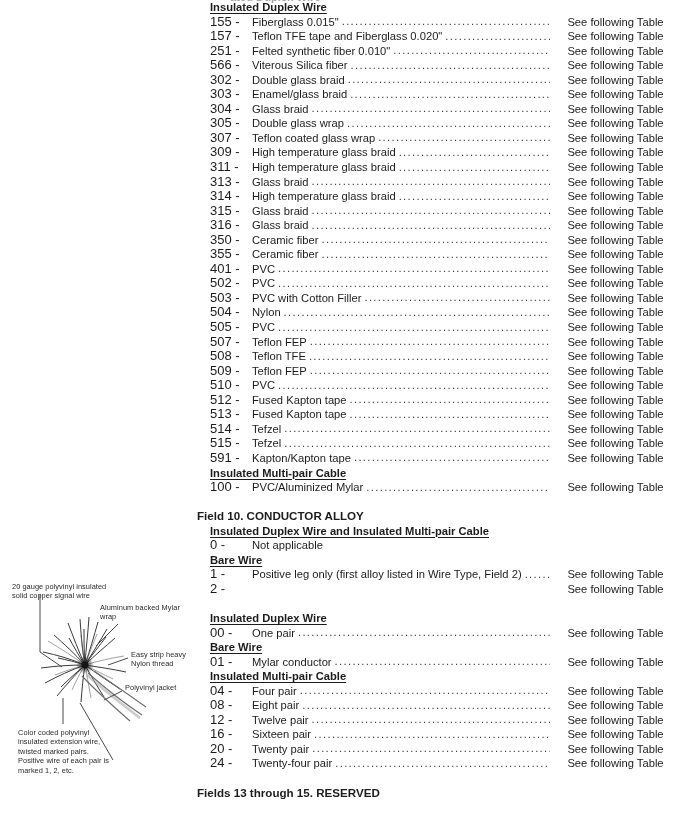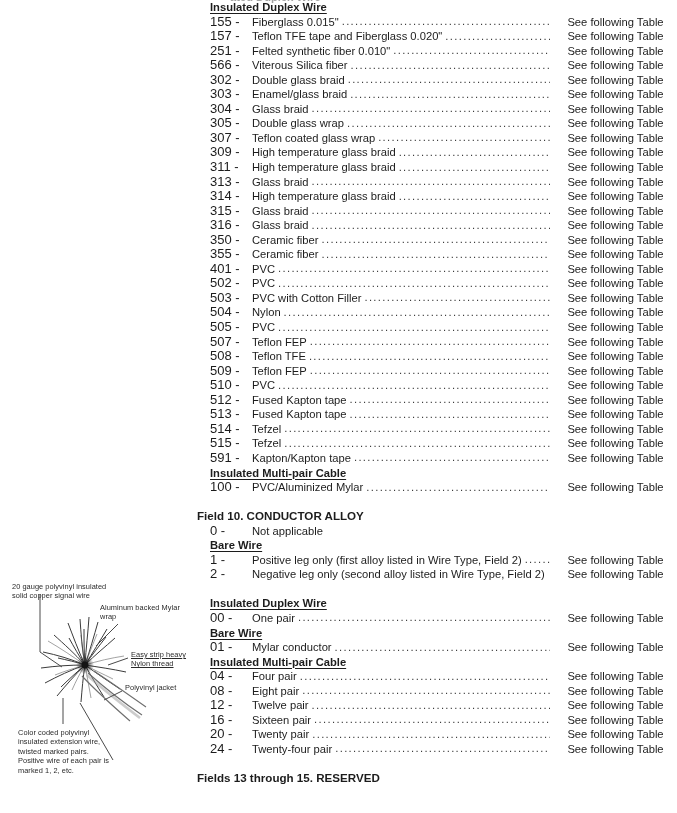--- a/index.html
+++ b/index.html
@@ -88,21 +88,21 @@
   }
   .dlabel{
     position:absolute;
     font-size:7.4px;
     line-height:9.4px;
     color:#2a2a2a;
     letter-spacing:.05px;
   }
   .lbl-signal{left:12px;  top:14px;  width:98px;margin-top:20px;}
   .lbl-mylar {left:100px; top:55px;  width:92px;}
-  .lbl-nylon {left:131px; top:102px; width:70px;text-decoration:underline;}
+  .lbl-nylon {left:131px; top:102px; width:70px;}
   .lbl-jacket{left:125px; top:135px; width:76px;}
   .lbl-color {left:18px;  top:180px; width:92px;}
   .lbl-bare  {left:116px; top:205px; width:84px;}
 
   
   .photo{position:absolute;left:28px;top:55px;width:136px;height:125px;}
   .photo svg{display:block;}
 
   
   #toprule{
@@ -314,36 +314,36 @@
       </div>
       <div class="sub">Insulated Multi-pair Cable</div>
       <div class="row">
         <span class="code">100 -</span>
         <span class="desc">PVC/Aluminized Mylar</span>
         <span class="leader"></span>
         <span class="tail">See following Table</span>
       </div>
       <div class="gap"></div>
       <div class="field-title">Field 10.  CONDUCTOR ALLOY</div>
+      <div class="sub">Insulated Duplex Wire and Insulated Multi-pair Cable</div>
       <div class="row noleader plain">
         <span class="code">0 -</span>
         <span class="desc">Not applicable</span>
         <span class="leader"></span>
         <span class="tail" style="width: 0px; padding: 0px;"></span>
       </div>
       <div class="sub">Bare Wire</div>
       <div class="row">
         <span class="code">1 -</span>
         <span class="desc">Positive leg only (first alloy listed in Wire Type, Field 2)</span>
         <span class="leader"></span>
         <span class="tail">See following Table</span>
       </div>
       <div class="row noleader">
         <span class="code">2 -</span>
-        <span class="desc">Negative leg only (second alloy listed in Wire Type, Field 2)</span>
         <span class="leader"></span>
         <span class="tail">See following Table</span>
       </div>
       <div class="gap"></div>
       <div class="sub">Insulated Duplex Wire</div>
       <div class="row">
         <span class="code">00 -</span>
         <span class="desc">One pair</span>
         <span class="leader"></span>
         <span class="tail">See following Table</span>

